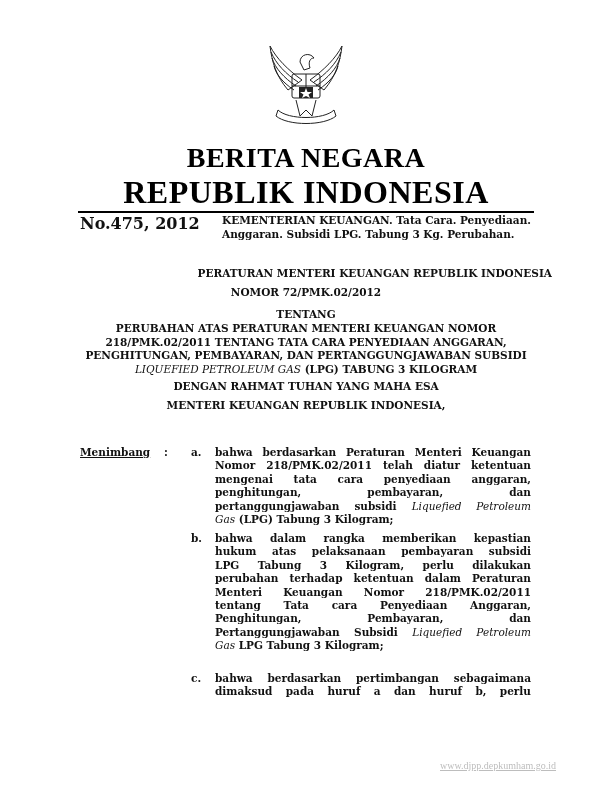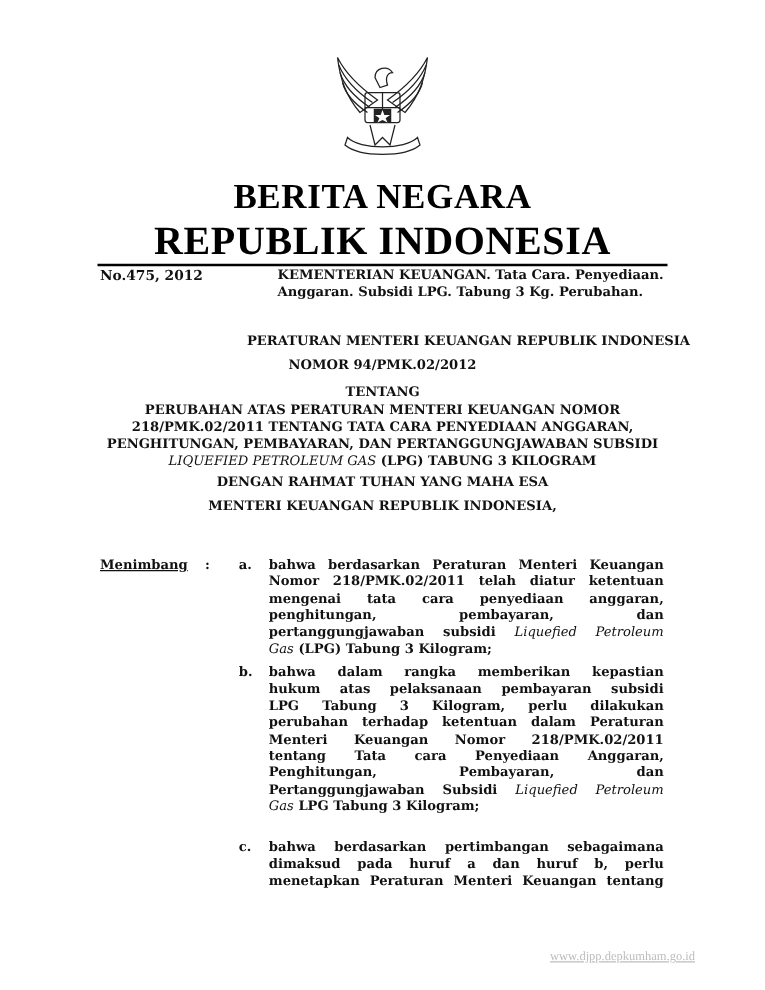--- a/index.html
+++ b/index.html
@@ -4,21 +4,21 @@
 <style>
   html, body { margin: 0; padding: 0; background: #ffffff; }
   body { width: 612px; height: 792px; position: relative; overflow: hidden;
          font-family: "DejaVu Serif", "Liberation Serif", serif; color: #111; }
   .emblem { position: absolute; left: 258px; top: 40px; width: 96px; height: 96px; }
   .masthead { position: absolute; left: 0; width: 612px; text-align: center;
               font-family: "Liberation Serif", serif; font-weight: bold; color: #000; }
   .mh1 { top: 142px; font-size: 28px; letter-spacing: 0.5px; }
   .mh2 { top: 174px; font-size: 32px; letter-spacing: 0.5px; }
   .rule { position: absolute; left: 78px; width: 456px; top: 211px; height: 2px; background: #000; }
-  .docno { position: absolute; left: 80px; top: 214px; font-size: 11px; font-weight: bold; }
+  .docno { position: absolute; left: 80px; top: 214px; font-size: 16px; font-weight: bold; }
   .subject { position: absolute; left: 222px; top: 214px; width: 312px; font-size: 10.5px;
              font-weight: bold; line-height: 13.5px; }
   .center { position: absolute; left: 60px; width: 492px; text-align: center;
             font-weight: bold; font-size: 10.5px; line-height: 13.5px; }
   .c1 { top: 267px; text-align: right; }
   .c2 { top: 286px; }
   .c3 { top: 308px; }
   .c4 { top: 322px; }
   .c5 { top: 380px; }
   .c6 { top: 399px; }
@@ -74,21 +74,21 @@
 
 <div class="rule"></div>
 
 <div class="docno">No.475, 2012</div>
 <div class="subject">
   <div>KEMENTERIAN KEUANGAN. Tata Cara. Penyediaan.</div>
   <div>Anggaran. Subsidi LPG. Tabung 3 Kg. Perubahan.</div>
 </div>
 
 <div class="center c1">PERATURAN MENTERI KEUANGAN REPUBLIK INDONESIA</div>
-<div class="center c2">NOMOR 94/PMK.02/2012</div>
+<div class="center c2">NOMOR 72/PMK.02/2012</div>
 <div class="center c3">TENTANG</div>
 <div class="center c4">
   <div>PERUBAHAN ATAS PERATURAN MENTERI KEUANGAN NOMOR</div>
   <div>218/PMK.02/2011 TENTANG TATA CARA PENYEDIAAN ANGGARAN,</div>
   <div>PENGHITUNGAN, PEMBAYARAN, DAN PERTANGGUNGJAWABAN SUBSIDI</div>
   <div><i>LIQUEFIED PETROLEUM GAS</i><span> (LPG) TABUNG 3 KILOGRAM</span></div>
 </div>
 
 <div class="center c5">DENGAN RAHMAT TUHAN YANG MAHA ESA</div>
 <div class="center c6">MENTERI KEUANGAN REPUBLIK INDONESIA,</div>
@@ -116,16 +116,15 @@
   <span class="ln">tentang Tata cara Penyediaan Anggaran,</span>
   <span class="ln">Penghitungan, Pembayaran, dan</span>
   <span class="ln"><span>Pertanggungjawaban Subsidi</span> <i>Liquefied Petroleum</i></span>
   <span class="ln last"><i>Gas</i><span> LPG Tabung 3 Kilogram;</span></span>
 </div>
 
 <div class="item-letter ic">c.</div>
 <div class="item-text ic">
   <span class="ln">bahwa berdasarkan pertimbangan sebagaimana</span>
   <span class="ln">dimaksud pada huruf a dan huruf b, perlu</span>
-  <span class="ln">menetapkan Peraturan Menteri Keuangan tentang</span>
 </div>
 
 <a class="footer">www.djpp.depkumham.go.id</a>
 
 </body></html>

